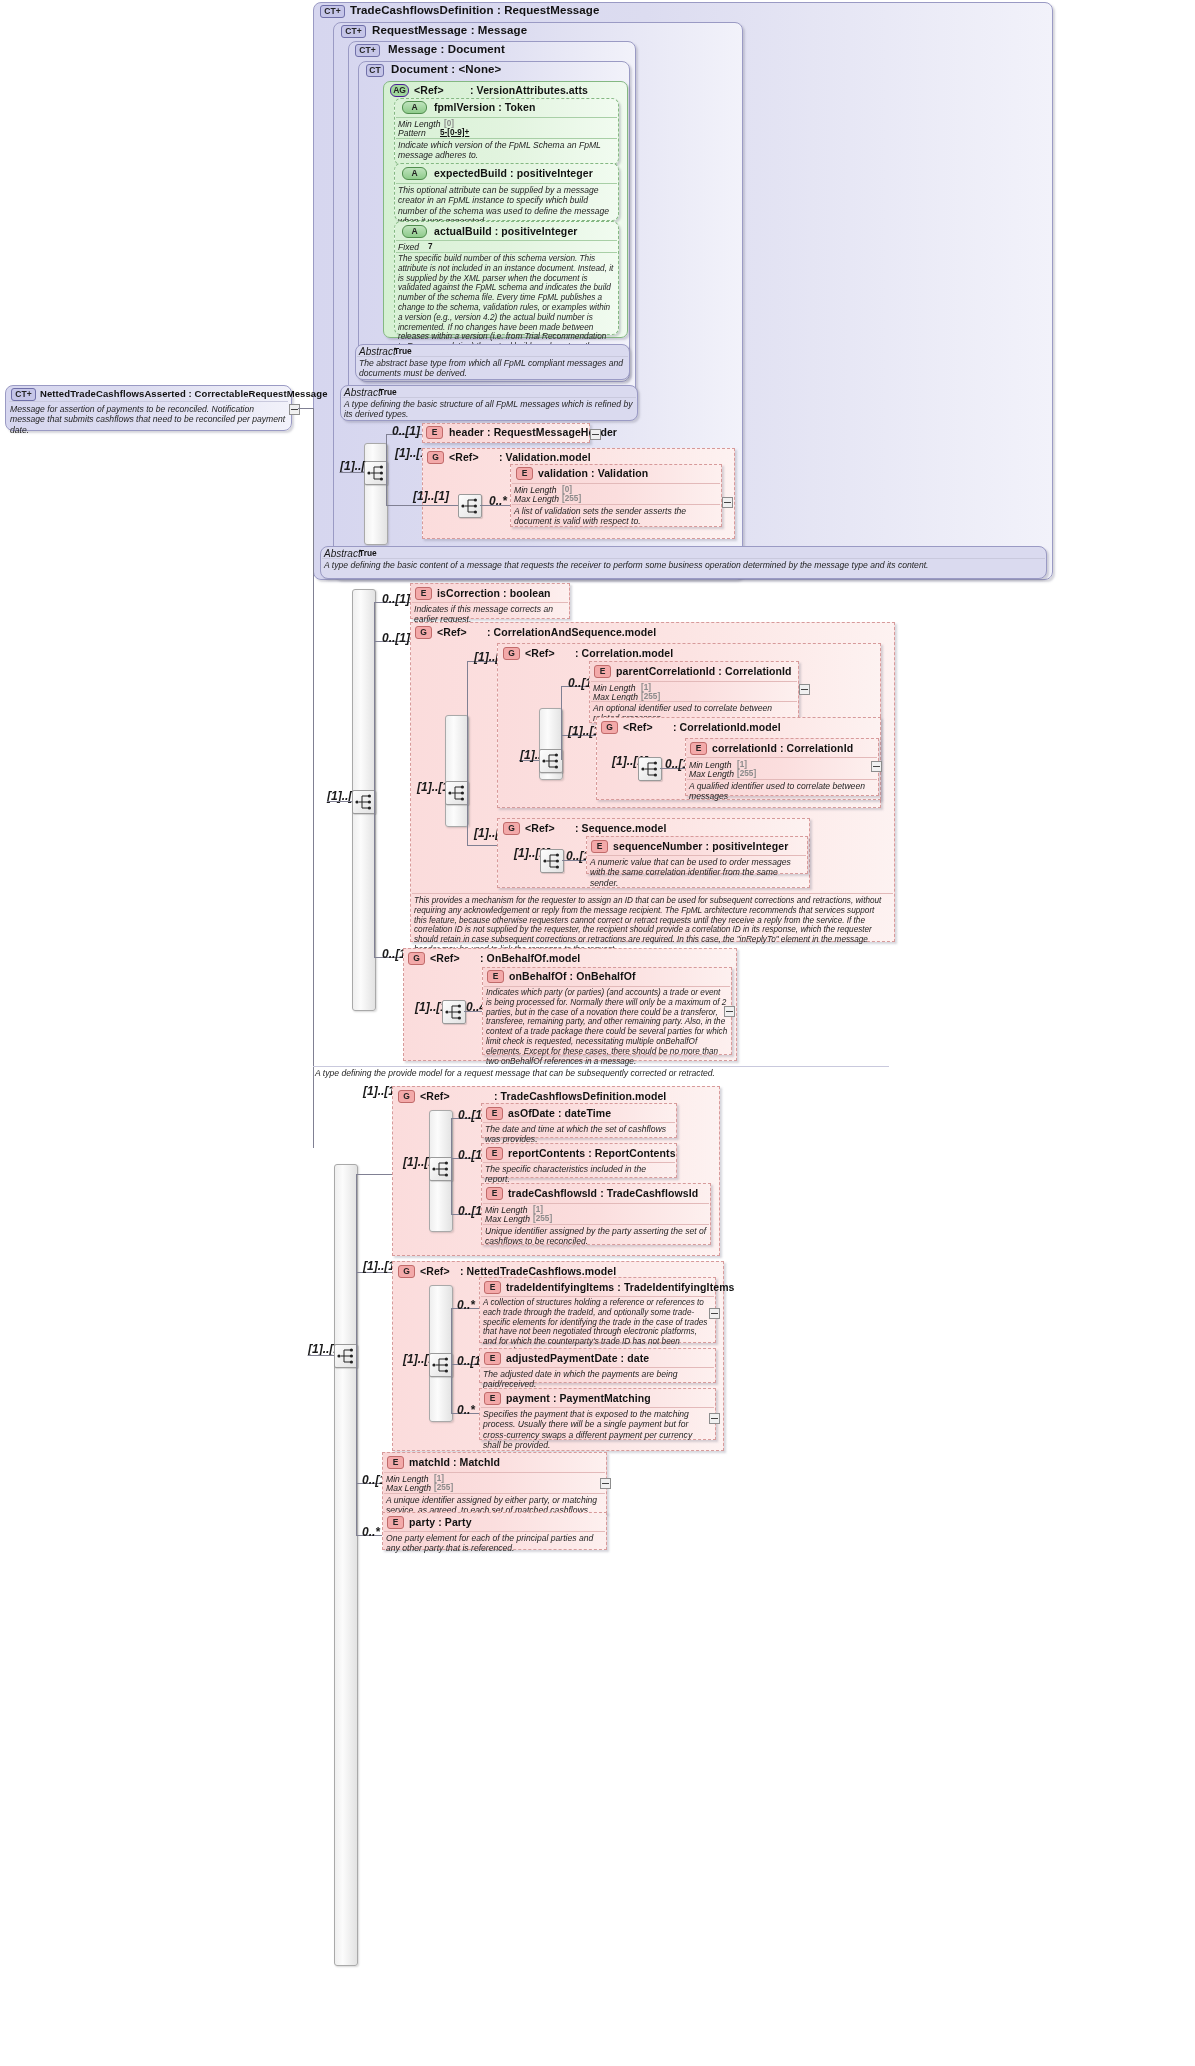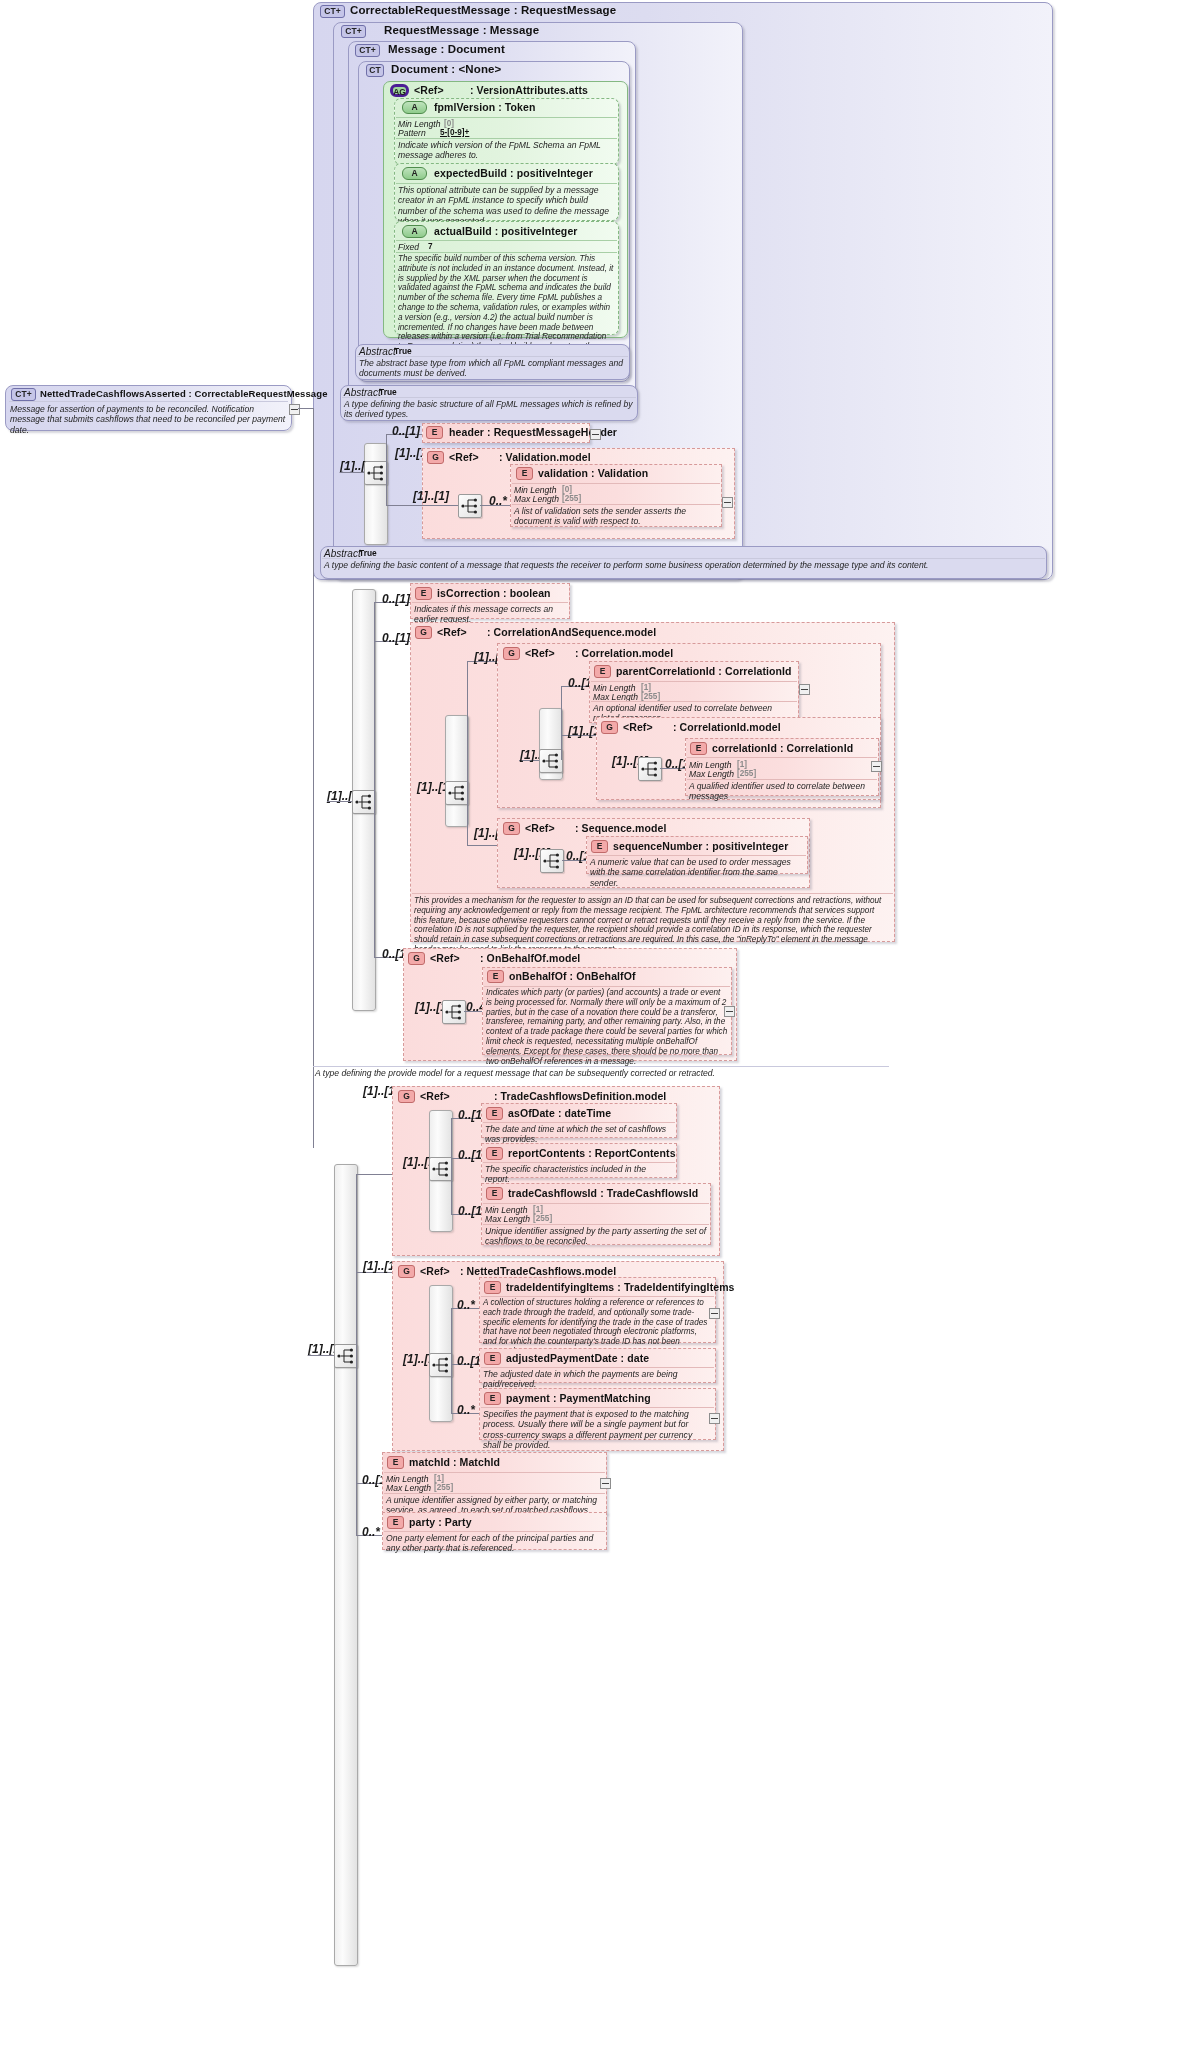--- a/index.html
+++ b/index.html
@@ -33,21 +33,21 @@
   .title{position:absolute;white-space:nowrap;font-weight:bold;color:#111;
          font-size:11.5px;letter-spacing:.1px;}
   .title.sm{font-size:10.5px;}
 
   
   .badge{position:absolute;box-sizing:border-box;border-radius:3px;
          font-size:8.5px;font-weight:bold;text-align:center;line-height:11px;
          height:13px;color:#222;}
   .b-ct{background:#c5c5e8;border:1px solid #6f6fa8;width:25px;}
   .b-ct2{background:#c5c5e8;border:1px solid #6f6fa8;width:18px;}
-  .b-ag{background:#9fd79c;border:3px solid #4c1d95;width:19px;border-radius:6px;}
+  .b-ag{background:#9fd79c;border:1px solid #4c1d95;width:19px;border-radius:6px;}
   .b-a{background:linear-gradient(to bottom,#bfe3bd,#8ecb8b);border:1px solid #4f8c4d;
        width:25px;border-radius:6px;}
   .b-e{background:#f3a9a9;border:1px solid #c06a6a;width:17px;}
   .b-g{background:#f3a9a9;border:1px solid #c06a6a;width:17px;}
 
   
   .hr{position:absolute;height:0;border-top:1px solid #c9c9dd;}
   .hr-p{border-top:1px solid #e3b9b9;}
   .hr-g{border-top:1px solid #a8cfa6;}
   .doc{position:absolute;font-style:italic;font-size:8.6px;line-height:10.4px;
@@ -82,25 +82,25 @@
   .plus{position:absolute;width:9px;height:9px;background:#f0f0f0;border:1px solid #8d8d8d;}
   .plus:before{content:"";position:absolute;left:1px;top:4px;width:7px;height:1px;background:#444;}
 </style>
 </head>
 <body>
 
 <div id="canvas">
 
   <div class="box ct shadow" style="left:313px;top:2px;width:740px;height:578px;"></div>
   <span class="badge b-ct" style="left:320px;top:5px;">CT+</span>
-  <span class="title" style="left:350px;top:4px;">CorrectableRequestMessage : RequestMessage</span>
+  <span class="title" style="left:350px;top:4px;">TradeCashflowsDefinition : RequestMessage</span>
 
   <div class="box ct shadow" style="left:333px;top:22px;width:410px;height:558px;"></div>
   <span class="badge b-ct" style="left:341px;top:25px;">CT+</span>
-  <span class="title" style="left:384px;top:24px;">RequestMessage : Message</span>
+  <span class="title" style="left:372px;top:24px;">RequestMessage : Message</span>
 
   <div class="box ct shadow" style="left:348px;top:41px;width:288px;height:370px;"></div>
   <span class="badge b-ct" style="left:355px;top:44px;">CT+</span>
   <span class="title" style="left:388px;top:43px;">Message : Document</span>
 
   <div class="box ct shadow" style="left:358px;top:61px;width:272px;height:321px;"></div>
   <span class="badge b-ct2" style="left:366px;top:64px;">CT</span>
   <span class="title" style="left:391px;top:63px;">Document : &lt;None&gt;</span>
 
   <div class="box ag shadow" style="left:383px;top:81px;width:245px;height:257px;"></div>

